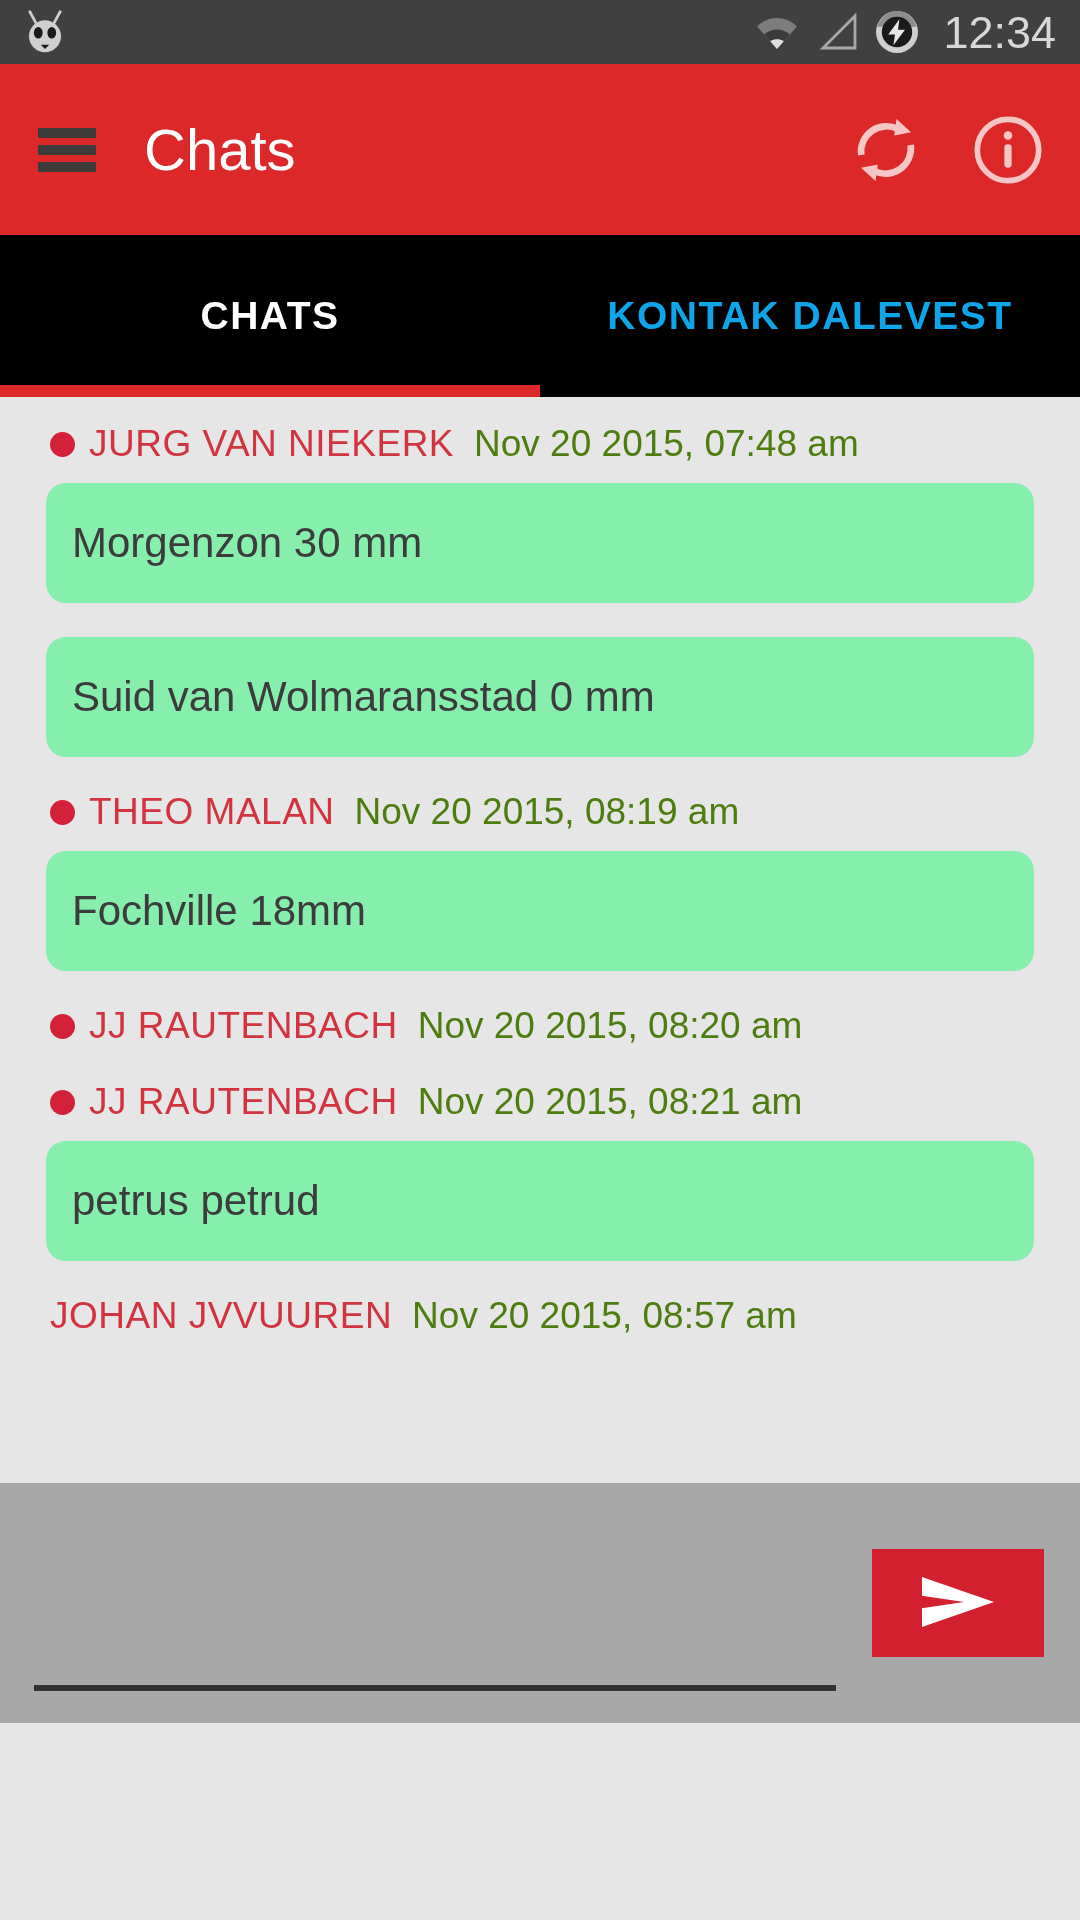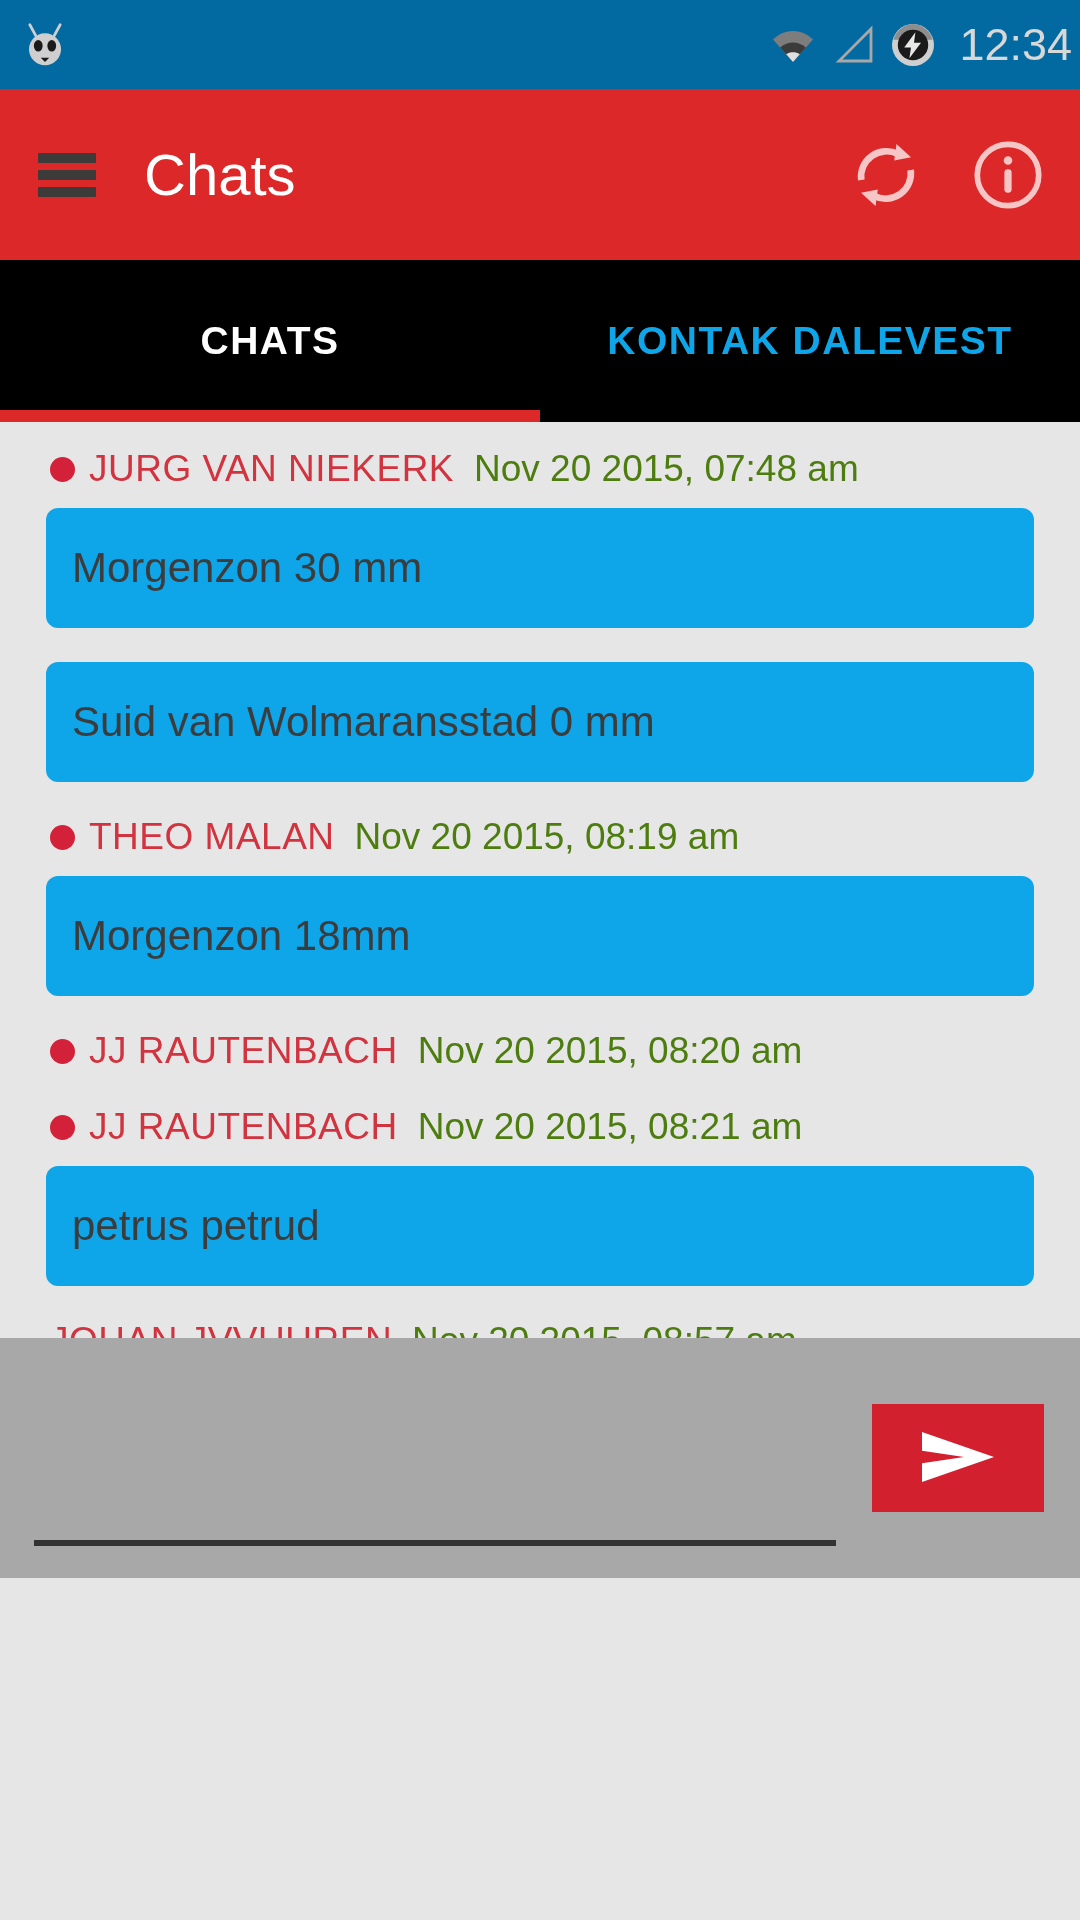--- a/index.html
+++ b/index.html
@@ -6,23 +6,23 @@
   html, body {
     width:1080px; height:1920px;
     background:#e6e6e6;
     font-family:"Liberation Sans", sans-serif;
     overflow:hidden;
   }
 
   
   .status-bar{
     position:relative;
-    height:89px; background:#0369a1;
-    display:flex; align-items:center;
-    padding:0 8px 0 18px;
+    height:64px; background:#404040;
+    display:flex; align-items:center;
+    padding:0 24px 0 18px;
   }
   .cm-logo{ width:54px; height:54px; display:block; }
   .status-right{
     margin-left:auto;
     display:flex; align-items:center; gap:14px;
   }
   .status-icon{ display:block; }
   .status-clock{
     color:#d8d8d8; font-size:45px; letter-spacing:0px;
     font-family:"Liberation Sans", sans-serif;
@@ -61,21 +61,21 @@
   .tab.active{ color:#fff; }
   .tab.inactive{ color:#0ea5e9; }
   .tab-indicator{
     position:absolute; bottom:0; left:0;
     width:50%; height:12px; background:#dc2828;
   }
 
   
   .chat-list{
     background:#e6e6e6;
-    height:916px;
+    height:1086px;
     padding:26px 0 0 0;
     overflow:hidden;
   }
   .chat-item{ padding:0 46px; margin-bottom:34px; }
   .chat-head{
     display:flex; align-items:center;
     margin-bottom:18px; padding-left:4px;
   }
   .bullet{
     width:25px; height:25px; border-radius:50%;
@@ -83,21 +83,21 @@
   }
   .chat-name{
     color:#d1333f; font-size:37px; letter-spacing:0.5px;
     white-space:nowrap;
   }
   .chat-time{
     color:#4d7c0f; font-size:37px; margin-left:20px;
     white-space:nowrap;
   }
   .chat-bubble{
-    background:#0ea5e9; border-radius:12px;
+    background:#86efac; border-radius:20px;
     min-height:120px;
     display:flex; align-items:center;
     padding:0 26px;
     color:#3c3c3c; font-size:42px;
   }
 
   
   .composer{
     height:240px; background:#a8a8a8;
     display:flex; align-items:center;
@@ -216,21 +216,21 @@
   <div class="chat-item">
     <div class="chat-bubble">Suid van Wolmaransstad 0 mm</div>
   </div>
 
   <div class="chat-item">
     <div class="chat-head">
       <span class="bullet"></span>
       <span class="chat-name">THEO MALAN</span>
       <span class="chat-time">Nov 20 2015, 08:19 am</span>
     </div>
-    <div class="chat-bubble">Morgenzon 18mm</div>
+    <div class="chat-bubble">Fochville 18mm</div>
   </div>
 
   <div class="chat-item">
     <div class="chat-head">
       <span class="bullet"></span>
       <span class="chat-name">JJ RAUTENBACH</span>
       <span class="chat-time">Nov 20 2015, 08:20 am</span>
     </div>
   </div>
 

